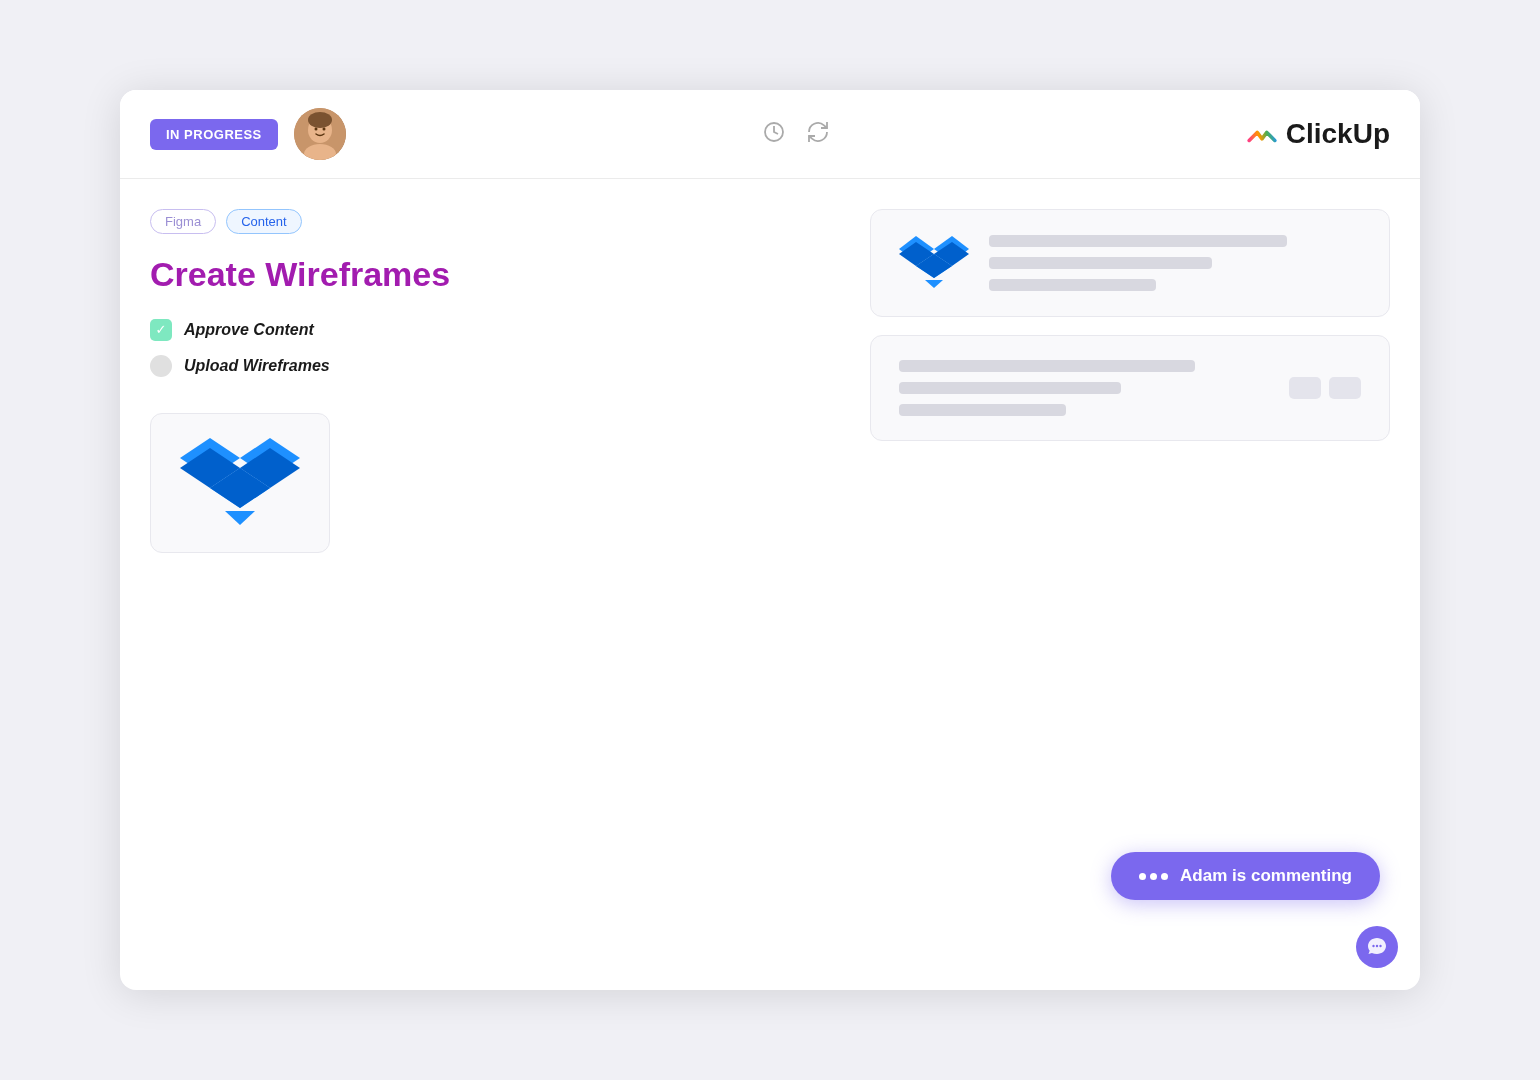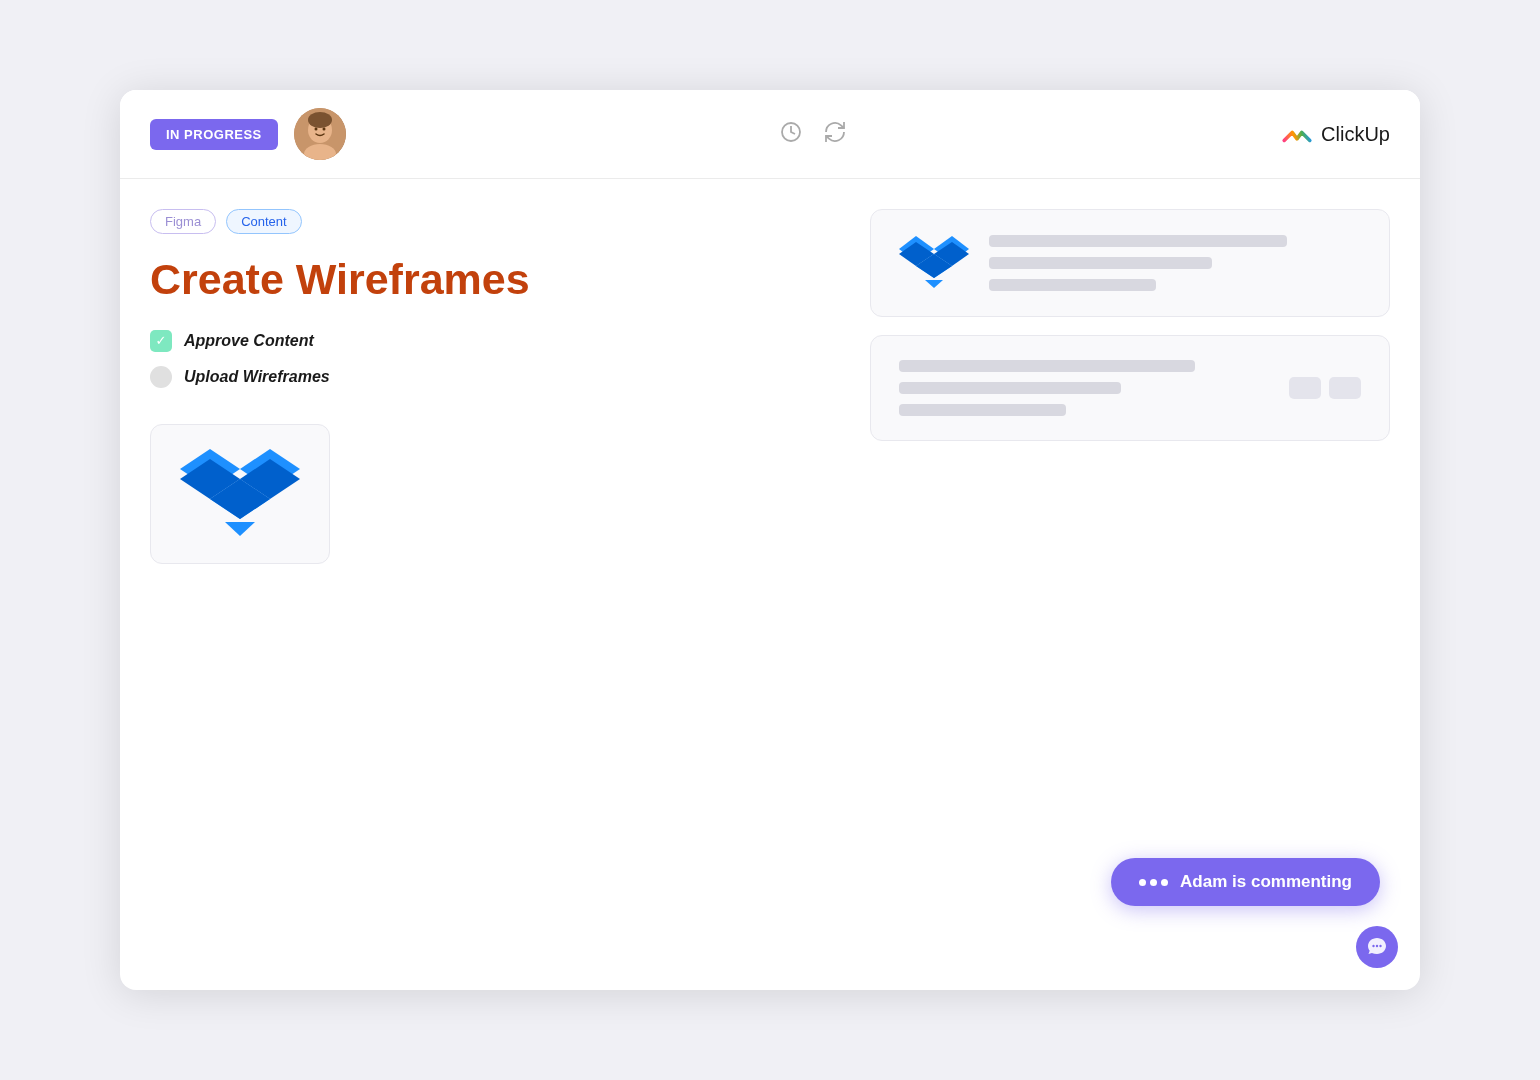--- a/index.html
+++ b/index.html
@@ -74,22 +74,22 @@
     }
     .header-right {
       display: flex;
       align-items: center;
       gap: 8px;
     }
     .clickup-logo {
       display: flex;
       align-items: center;
       gap: 8px;
-      font-weight: 400;
-      font-size: 20px;
+      font-weight: 700;
+      font-size: 28px;
       color: #1a1a1a;
     }
     .clickup-icon {
       width: 32px;
       height: 32px;
     }
 
     
     .main-content {
       display: flex;
@@ -121,23 +121,23 @@
       border-color: #c8bef0;
       background: #fff;
     }
     .tag-dropbox {
       color: #2563eb;
       border-color: #93c5fd;
       background: #eff6ff;
     }
 
     .page-title {
-      font-size: 43px;
+      font-size: 34px;
       font-weight: 800;
-      color: #c2410c;
+      color: #a21caf;
       line-height: 1.2;
     }
 
     .task-list {
       display: flex;
       flex-direction: column;
       gap: 14px;
       margin-top: 4px;
     }
     .task-item {
@@ -226,21 +226,21 @@
     .card-action-btn {
       background: #e4e4ec;
       border-radius: 5px;
       width: 32px;
       height: 22px;
     }
 
     
     .comment-bubble {
       position: absolute;
-      bottom: 84px;
+      bottom: 90px;
       right: 40px;
       background: #7b68ee;
       color: #fff;
       border-radius: 30px;
       padding: 14px 28px;
       display: flex;
       align-items: center;
       gap: 12px;
       font-size: 17px;
       font-weight: 700;

